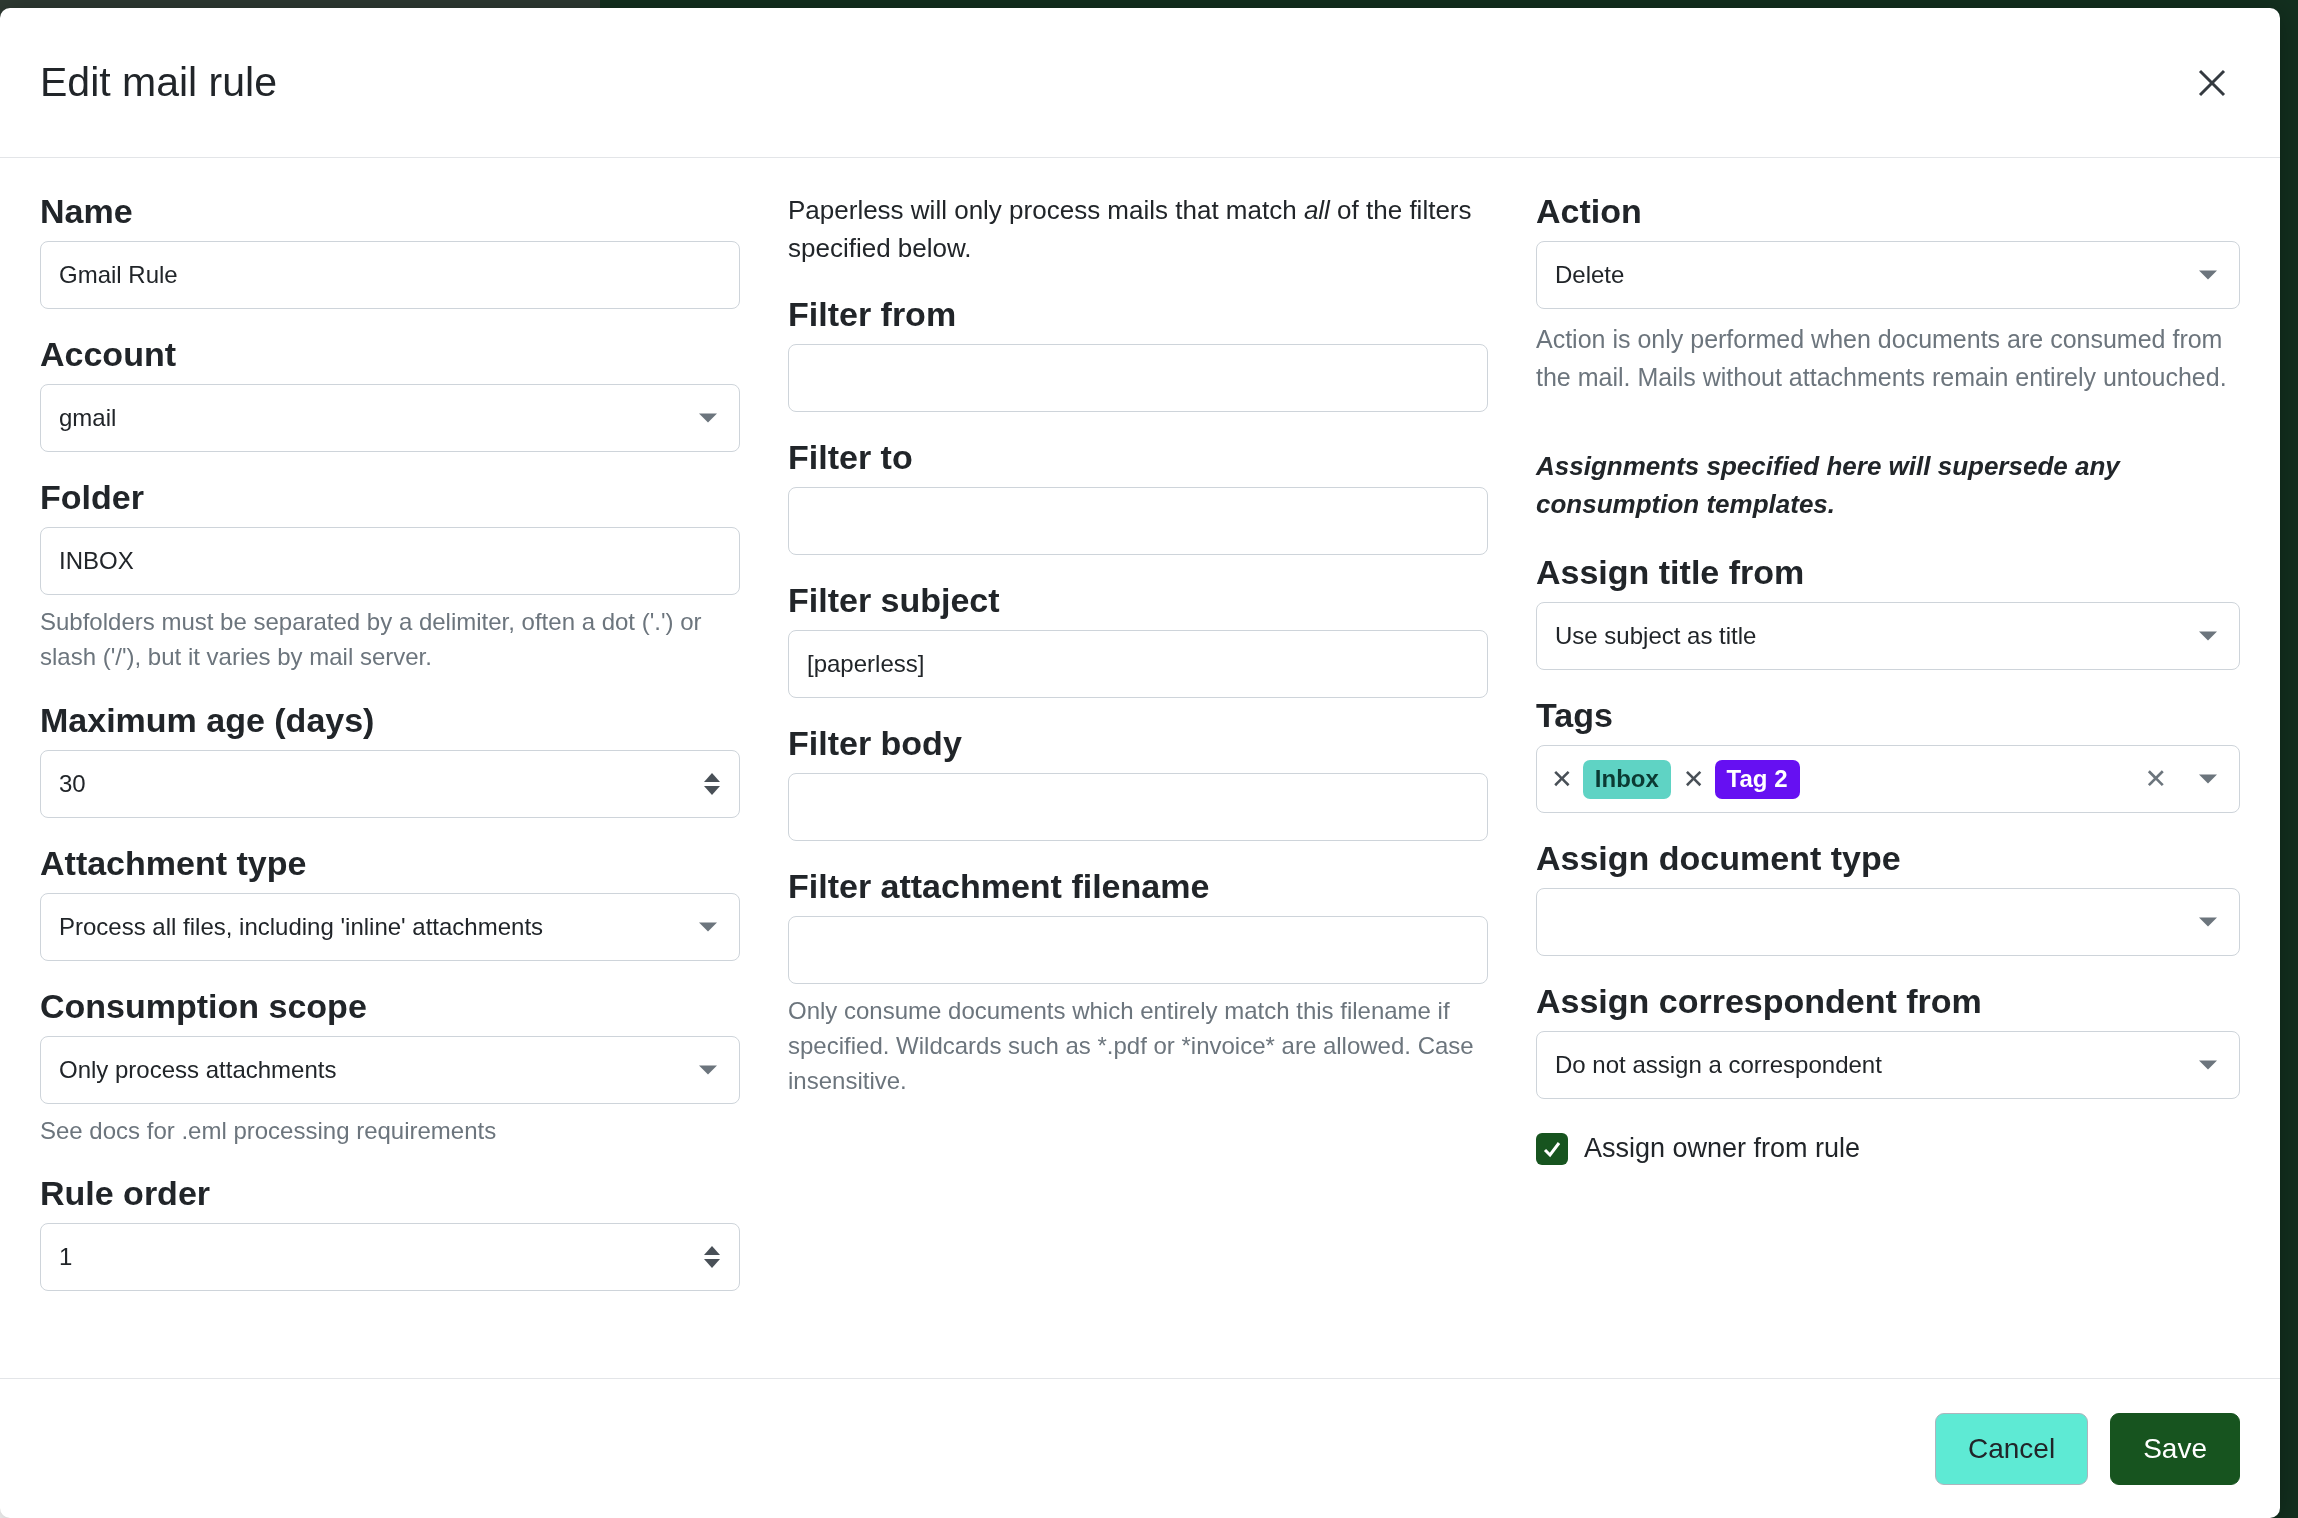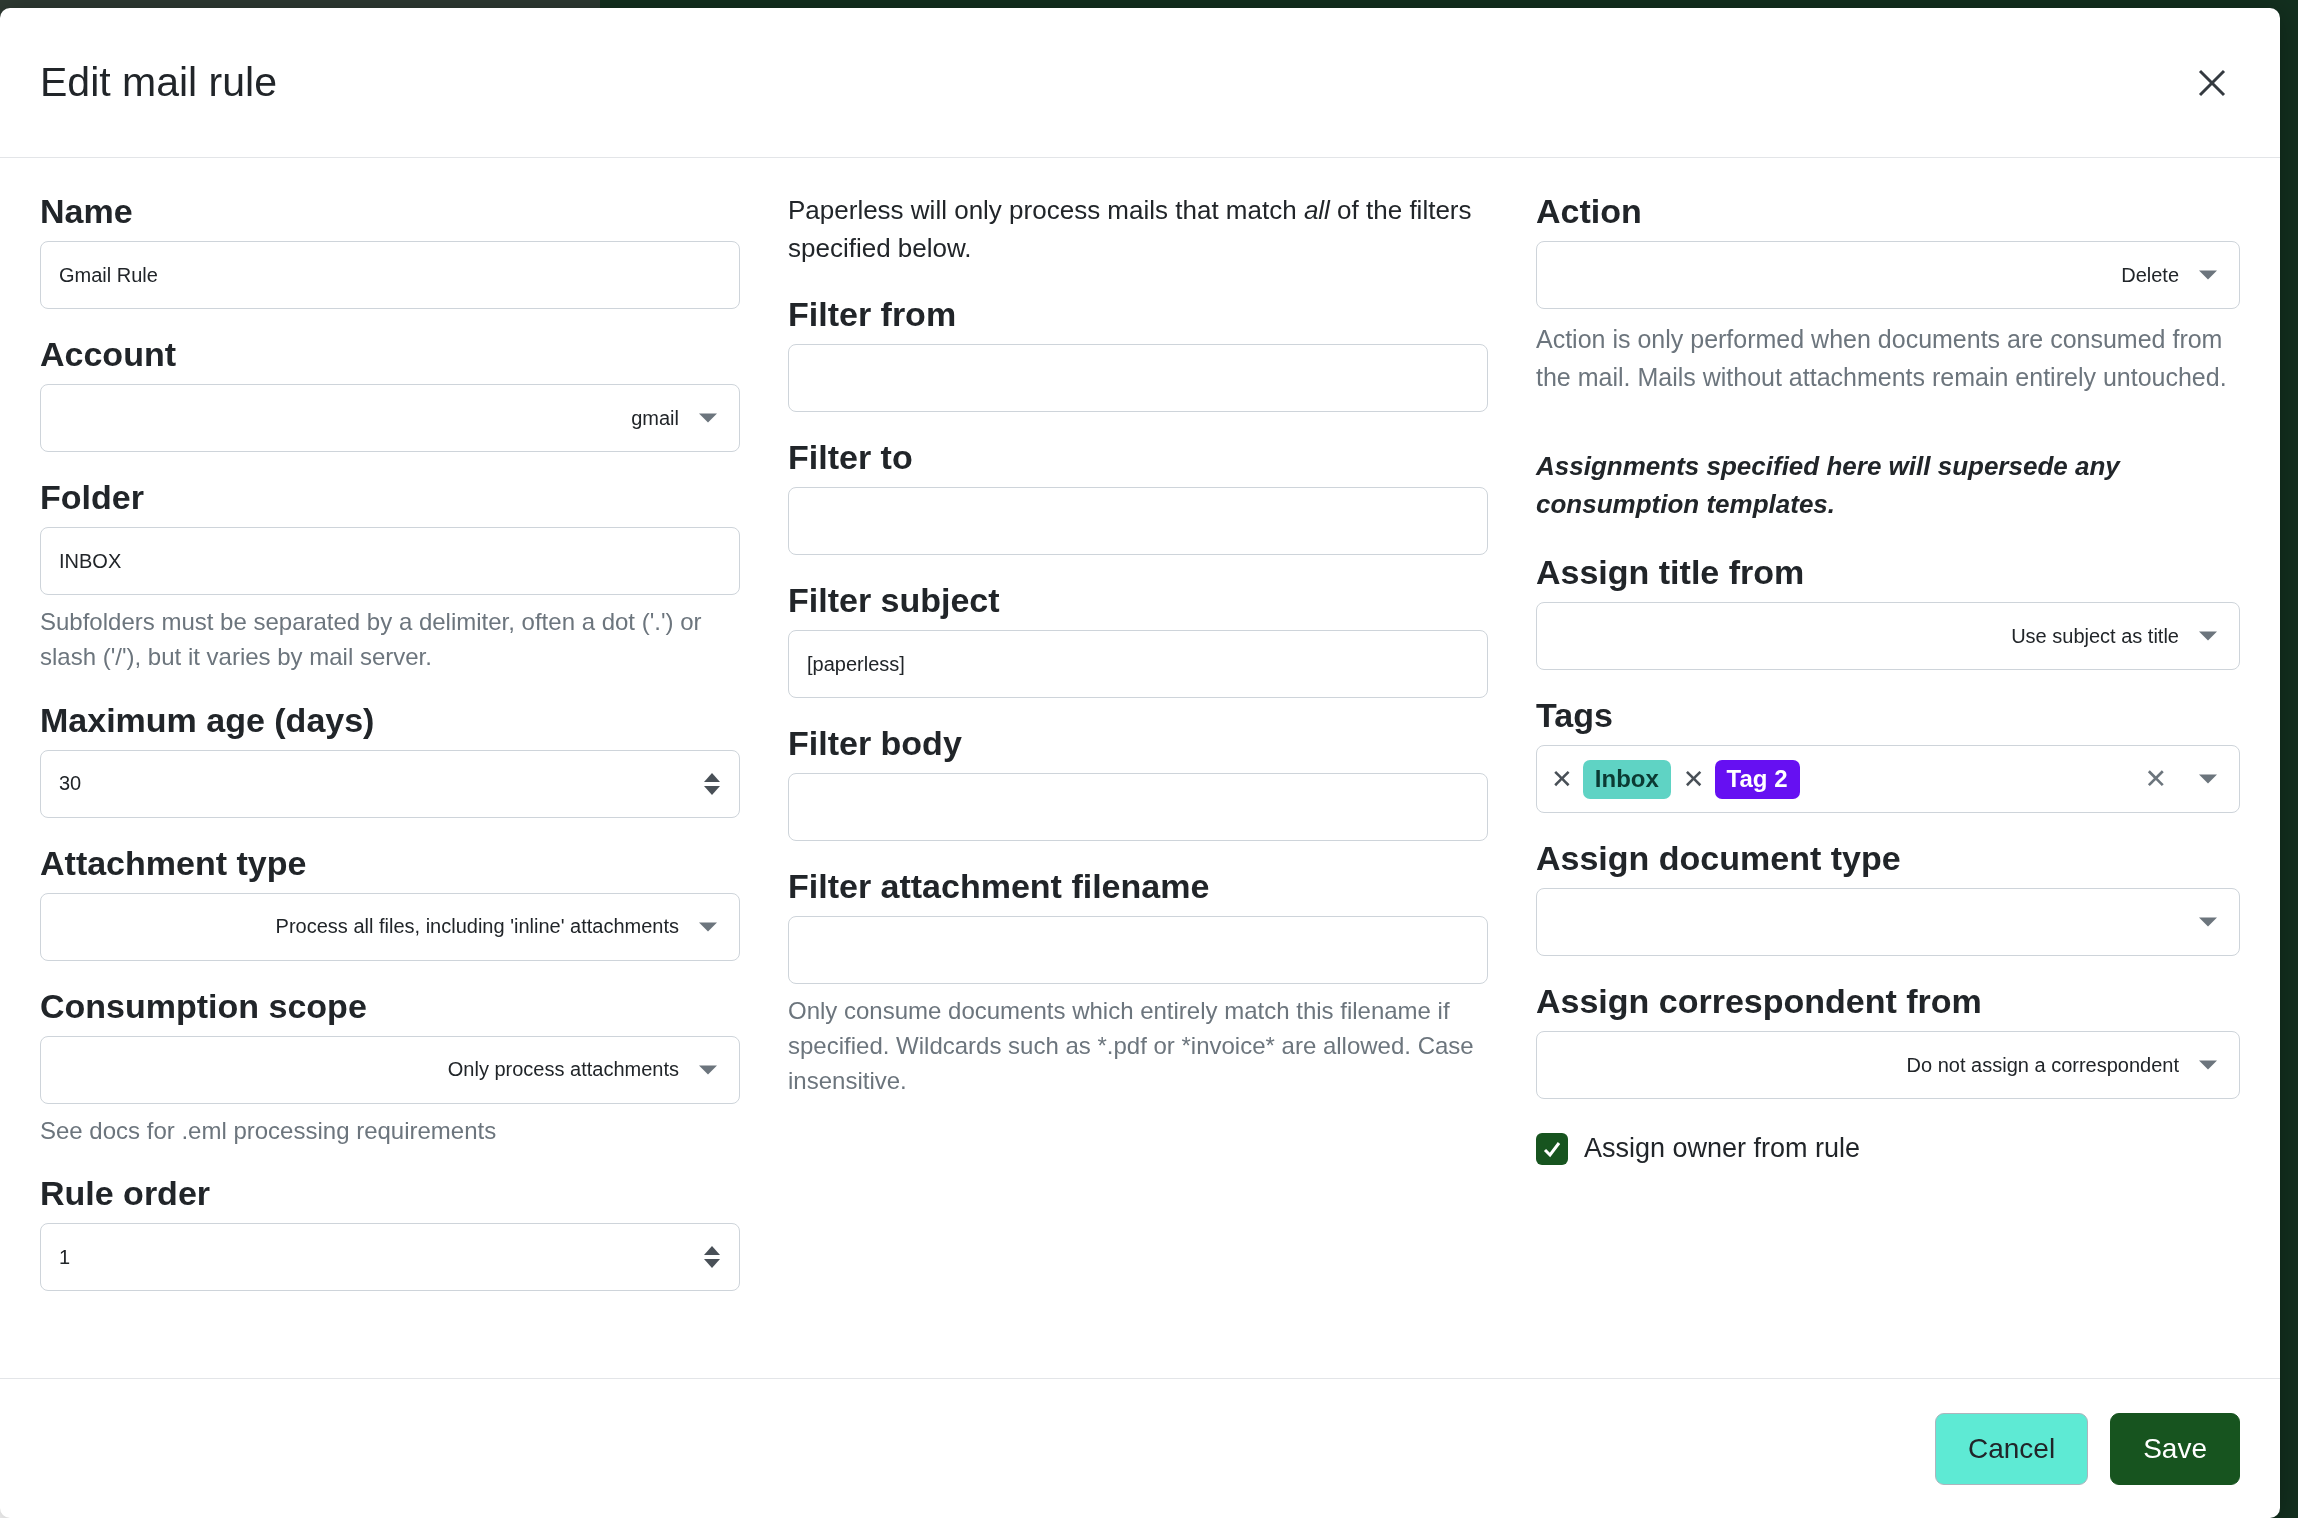--- a/index.html
+++ b/index.html
@@ -81,32 +81,32 @@
     font-weight: bold;
   }
   .group { margin-bottom: 26px; }
 
   .input, .select, .fake-input {
     width: 100%;
     height: 68px;
     border: 1px solid #ced4da;
     border-radius: 8px;
     background: #fff;
-    font-size: 20px;
+    font-size: 24px;
     color: #212529;
     padding: 6px 18px;
     font-family: "Liberation Sans", sans-serif;
     display: flex;
     align-items: center;
   }
   .select {
     position: relative;
     padding-right: 60px;
     cursor: pointer;
-    justify-content: flex-end;
+    justify-content: flex-start;
   }
   .caret {
     position: absolute;
     right: 22px;
     top: 50%;
     transform: translateY(-50%);
     width: 0; height: 0;
     border-left: 9px solid transparent;
     border-right: 9px solid transparent;
     border-top: 9px solid #6c757d;

